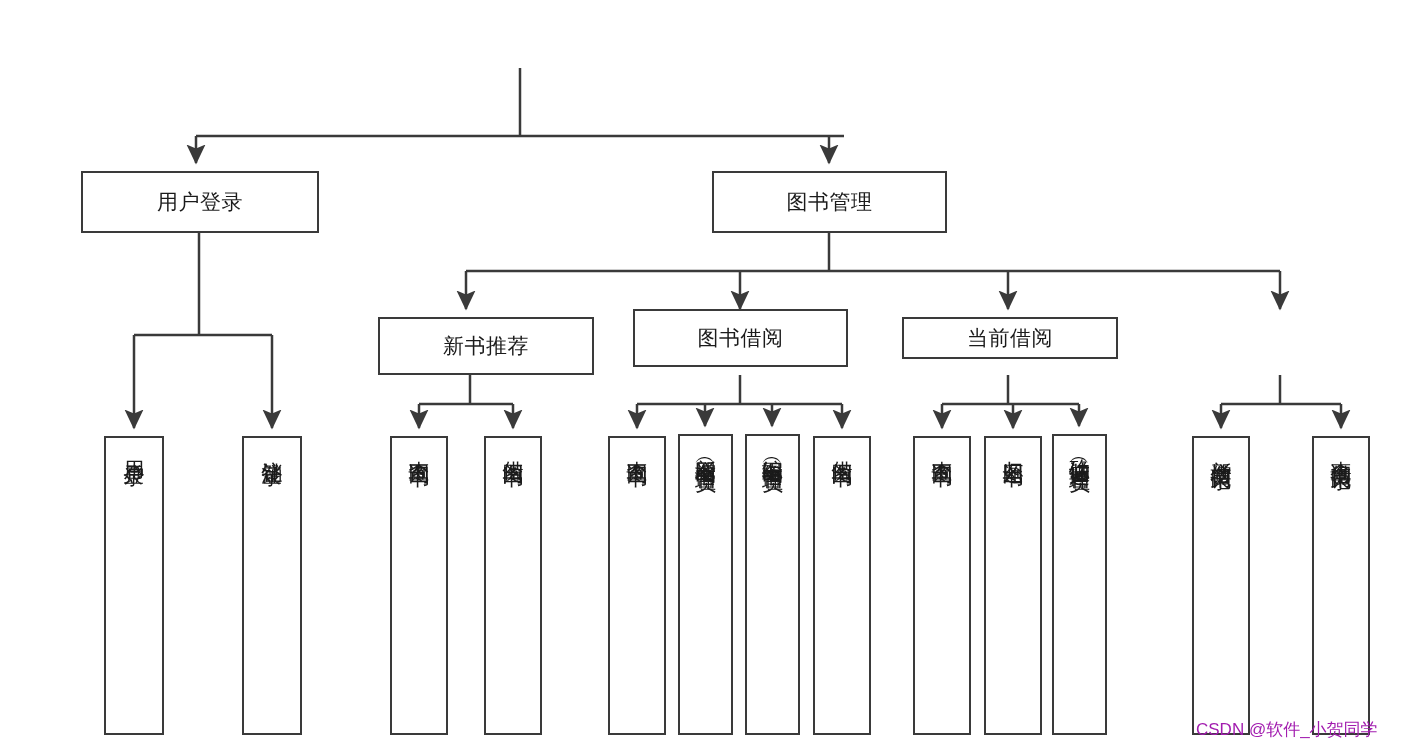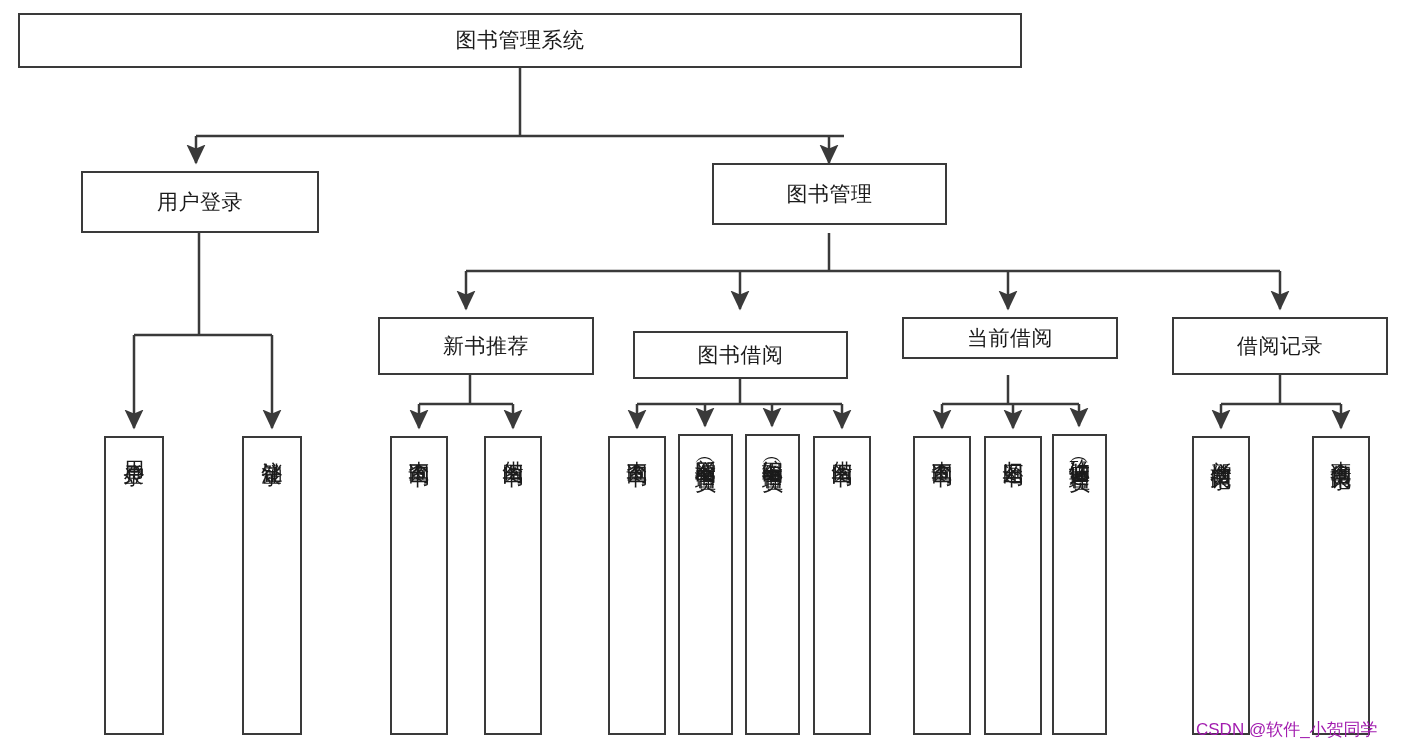--- a/index.html
+++ b/index.html
@@ -113,42 +113,36 @@
       <path d="M1013,404 L1013,428" marker-end="url(#arrow)"></path>
       <path d="M1079,404 L1079,426" marker-end="url(#arrow)"></path>
 
       <path d="M1280,375 L1280,404"></path>
       <path d="M1221,404 L1341,404"></path>
       <path d="M1221,404 L1221,428" marker-end="url(#arrow)"></path>
       <path d="M1341,404 L1341,428" marker-end="url(#arrow)"></path>
     </g>
   </svg>
 
-  <div class="node horizontal" style="left:18px; top:13px; width:1004px; height:55px;">
-    <span class="node-label">图书管理系统</span>
-  </div>
 
   <div class="node horizontal" style="left:81px; top:171px; width:238px; height:62px;">
     <span class="node-label">用户登录</span>
   </div>
-  <div class="node horizontal" style="left:712px; top:163px; width:235px; height:62px;">
+  <div class="node horizontal" style="left:712px; top:171px; width:235px; height:62px;">
     <span class="node-label">图书管理</span>
   </div>
 
   <div class="node horizontal" style="left:362px; top:317px; width:216px; height:58px;margin-left:16px;">
     <span class="node-label">新书推荐</span>
   </div>
-  <div class="node horizontal" style="left:633px; top:331px; width:215px; height:48px;">
+  <div class="node horizontal" style="left:633px; top:309px; width:215px; height:58px;">
     <span class="node-label">图书借阅</span>
   </div>
   <div class="node horizontal" style="left:902px; top:317px; width:216px; height:42px;">
     <span class="node-label">当前借阅</span>
-  </div>
-  <div class="node horizontal" style="left:1172px; top:317px; width:216px; height:58px;">
-    <span class="node-label">借阅记录</span>
   </div>
 
   <div class="node vertical" style="left:104px; top:436px; width:60px; height:299px;">
     <span class="node-label">用户登录</span>
   </div>
   <div class="node vertical" style="left:242px; top:436px; width:60px; height:299px;">
     <span class="node-label">注销登录</span>
   </div>
   <div class="node vertical" style="left:390px; top:436px; width:58px; height:299px;">
     <span class="node-label">查询图书</span>

